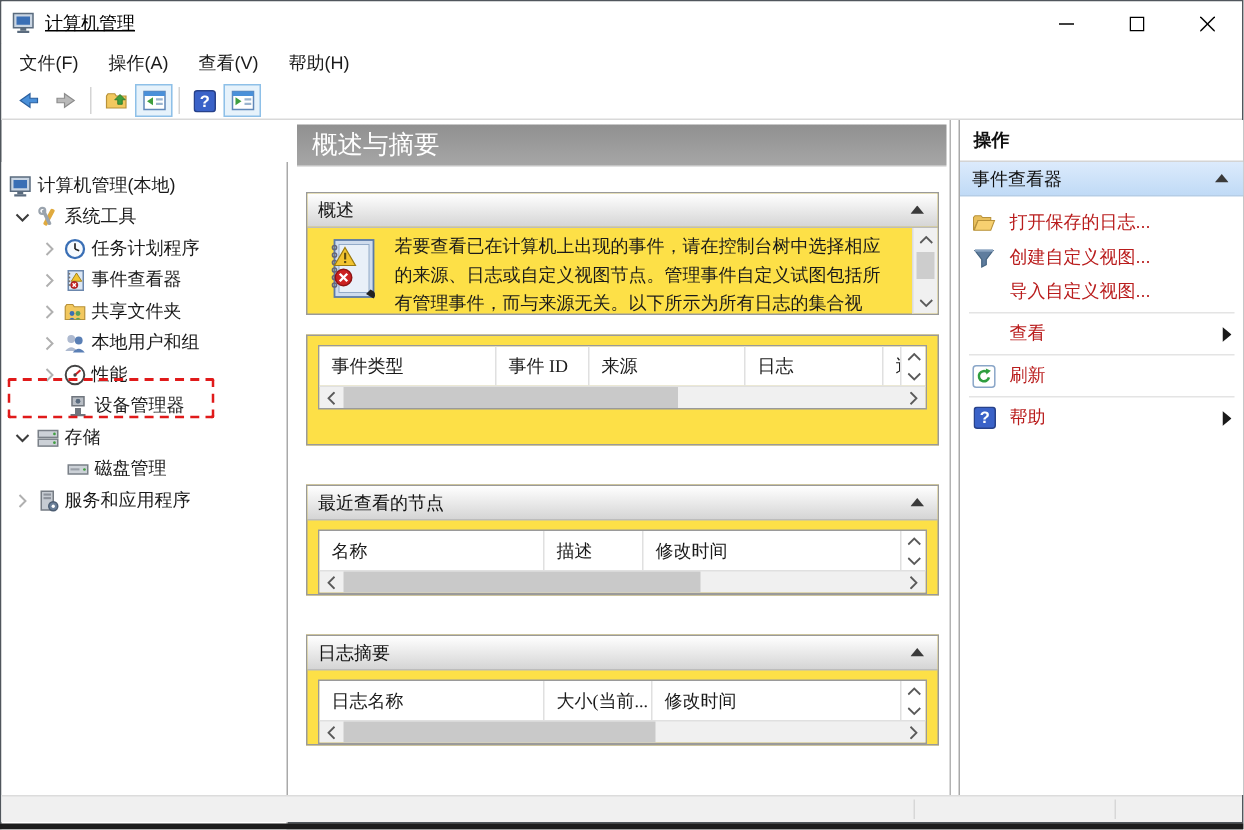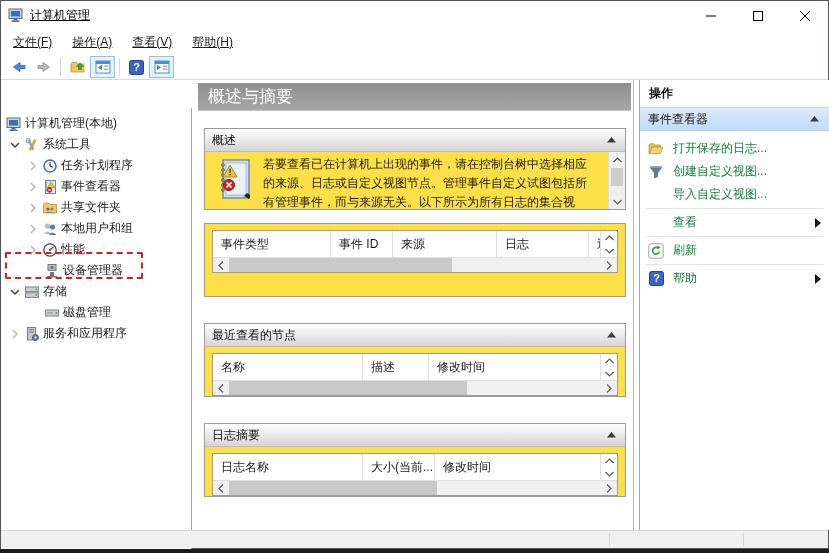--- a/index.html
+++ b/index.html
@@ -12,21 +12,21 @@
   
   .titlebar { position:absolute; top:0; left:0; right:0; height:28px; background:#fff;
     display:flex; align-items:center; }
   .title-text { margin-left:6px; font-size:12px; color:#000;text-decoration:underline; }
   .win-controls { position:absolute; right:0; top:0; height:29px; display:flex; }
   .win-btn { width:47px; height:29px; display:flex; align-items:center; justify-content:center; }
 
   
   .menubar { position:absolute; top:28px; left:0; right:0; height:26px; background:#fff;
     display:flex; align-items:center; padding-left:2px; }
-  .menu-item { font-size:12px; color:#1a1a1a; padding:4px 10px;text-decoration:underline; }
+  .menu-item { font-size:12px; color:#1a1a1a; padding:4px 10px; }
   .toolbar { position:absolute; top:54px; left:0; right:0; height:25px; background:#fff;
     display:flex; align-items:center; padding-left:5px; border-bottom:1px solid #d9d9d9; }
   .tb-btn { width:25px; height:22px; display:flex; align-items:center; justify-content:center;
     border:1px solid transparent; }
   .tb-btn.selected { background:#e6f2fb; border:1px solid #8ec0e8; }
   .tb-sep { width:1px; height:18px; background:#d4d4d4; margin:0 4px; }
 
   
   .left-panel { position:absolute; top:79px; left:0; width:191px; height:450px;
     background:#fff; border-right:1px solid #a9a9a9;margin-top:28px; }
@@ -60,34 +60,34 @@
   .ov-icon { flex:0 0 58px; display:flex; align-items:flex-start; justify-content:center; padding-top:5px; }
   .ov-text { flex:1; font-size:12px; line-height:19px; color:#1a1a1a; overflow:hidden; padding-top:3px; white-space:nowrap; }
   .ov-scroll { flex:0 0 16px; background:#f0f0f0; border-left:1px solid #dcdcdc;
     display:flex; flex-direction:column; align-items:center; }
   .ov-thumb { width:12px; height:18px; background:#cdcdcd; margin-top:1px; }
   .scroll-arrow { width:16px; height:15px; display:flex; align-items:center; justify-content:center; }
 
   .table-box { margin:6px 7px 7px 7px; border:1px solid #9a9a9a; }
   .thead { display:flex; height:26px; background:#fff; }
   .th { display:flex; align-items:center; padding-left:8px; font-size:12px; color:#1a1a1a;
-    border-right:1px solid #e0e0e0; overflow:hidden; white-space:nowrap; }
+    border-right:1px solid #e0e0e0; overflow:hidden; white-space:nowrap;font-family:Liberation Serif, serif; }
   .th.last { flex:1; border-right:none; }
   .varrows { flex:0 0 16px; display:flex; flex-direction:column; border-left:1px solid #e0e0e0; }
   .varrows .scroll-arrow { height:13px; }
   .hscroll { display:flex; height:15px; background:#f0f0f0; border-top:1px solid #e0e0e0; }
   .hs-track { flex:1; position:relative; }
   .hs-thumb { position:absolute; top:0; bottom:0; left:0; background:#c9c9c9; }
 
   
   .actions-title { height:28px; display:flex; align-items:center; padding-left:9px;
     font-size:12px; font-weight:bold; color:#111; border-bottom:1px solid #d4d4d4; }
   .actions-group-header { height:23px; background:linear-gradient(#dcebfc,#c0daf6);
     border-bottom:1px solid #b5cde6; display:flex; align-items:center; padding:0 8px; font-size:12px; color:#111; }
-  .action-item { height:23px; display:flex; align-items:center; padding:0 8px; font-size:12px; color:#15803d; }
+  .action-item { height:23px; display:flex; align-items:center; padding:0 8px; font-size:12px; color:#b91c1c; }
   .action-ic { width:16px; height:16px; margin-right:9px; flex:0 0 16px;
     display:flex; align-items:center; justify-content:center; }
   .action-arrow { margin-left:auto; display:flex; align-items:center; }
   .action-sep { height:1px; background:#e4e4e4; margin:2px 6px; }
 
   
   .statusbar { position:absolute; left:0; right:0; bottom:0; height:18px; background:#f0f0f0;
     border-top:1px solid #dcdcdc; }
   .sb-sep { position:absolute; top:2px; bottom:2px; width:1px; background:#d7d7d7; }
   .desktop-strip { position:absolute; left:0; right:0; bottom:0; height:4px; background:#1c1c1c; }

